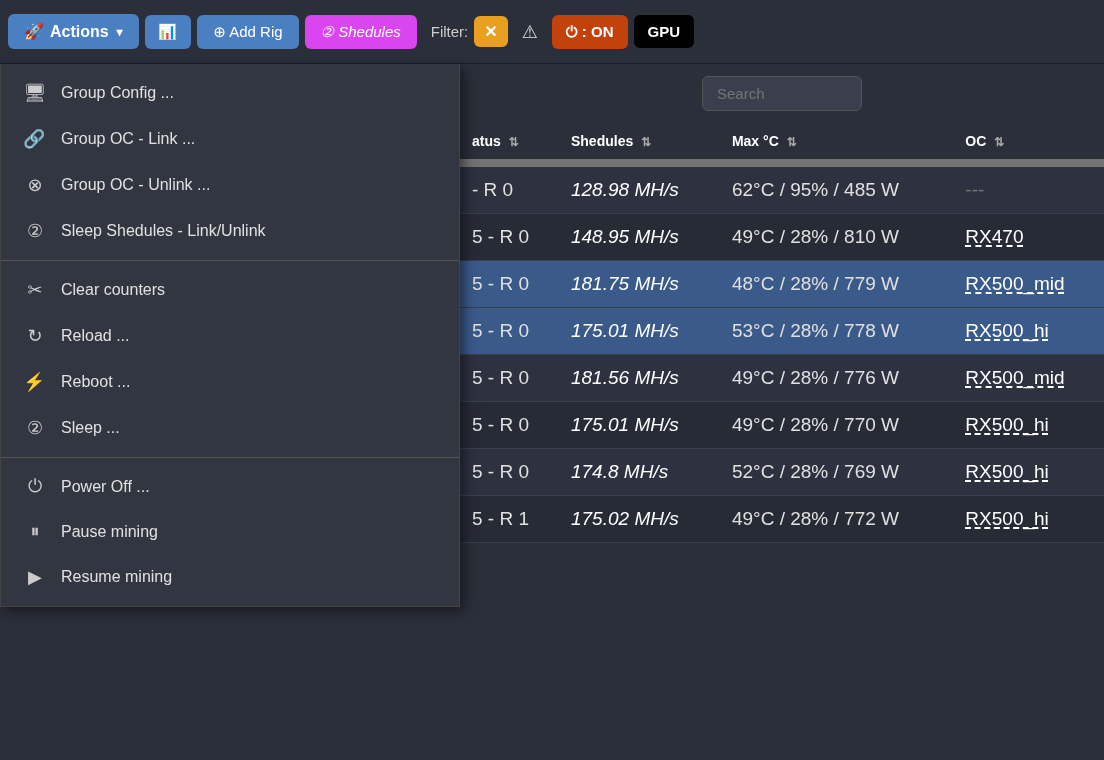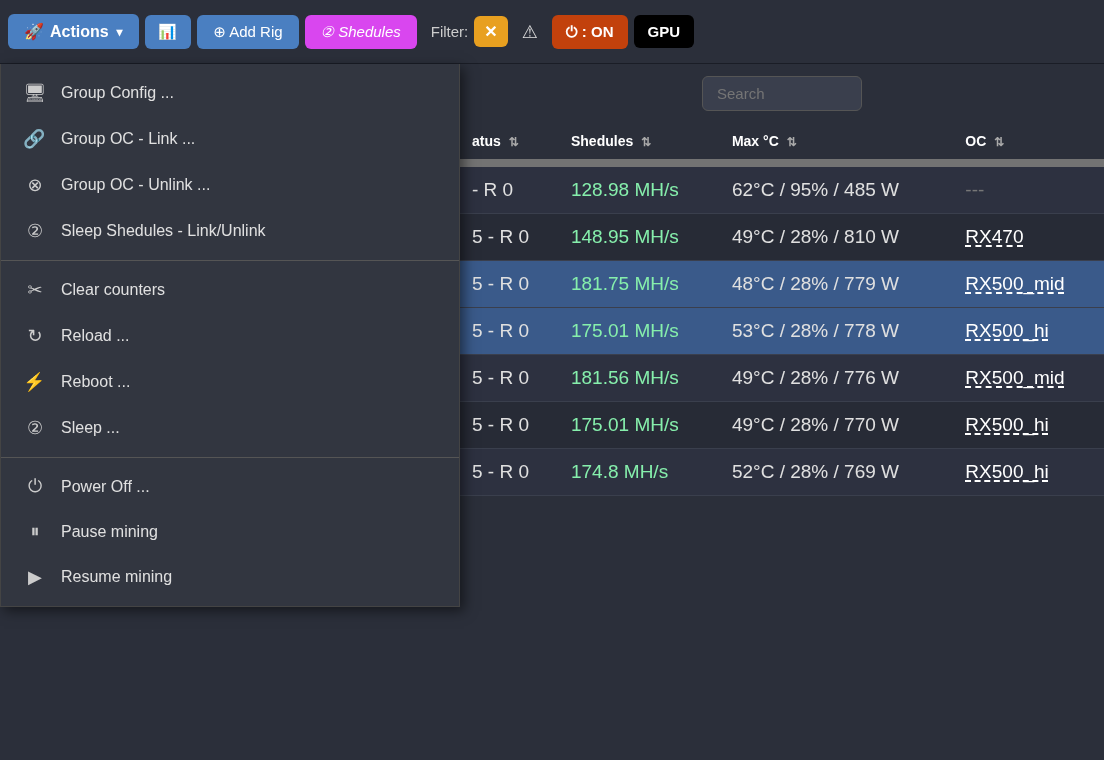--- a/index.html
+++ b/index.html
@@ -244,21 +244,22 @@
       text-decoration-style: dashed;
       text-underline-offset: 3px;
     }
 
     .btn-actions-chevron {
       font-size: 12px;
       margin-left: 2px;
     }
 
     .hashrate-col {
-      color: #86efac;
+      color: #ffffff;
+      font-style: italic;
     }
 
     .temp-col {
       color: #e0e0e0;
     }
   </style>
 </head>
 <body>
 
 <div class="toolbar">
@@ -417,15 +418,21 @@
     <td class="hashrate-col">175.01 MH/s</td>
     <td class="temp-col">49°C / 28% / 770 W</td>
     <td class="oc-cell oc-underline">RX500_hi</td>
   </tr>
         <tr>
     <td class="status-col">5 - R 0</td>
     <td class="hashrate-col">174.8 MH/s</td>
     <td class="temp-col">52°C / 28% / 769 W</td>
     <td class="oc-cell oc-underline">RX500_hi</td>
   </tr>
+        <tr>
+    <td class="status-col">5 - R 1</td>
+    <td class="hashrate-col">175.02 MH/s</td>
+    <td class="temp-col">49°C / 28% / 772 W</td>
+    <td class="oc-cell oc-underline">RX500_hi</td>
+  </tr>
       </tbody>
   </table>
 </div>
 
 </body></html>

